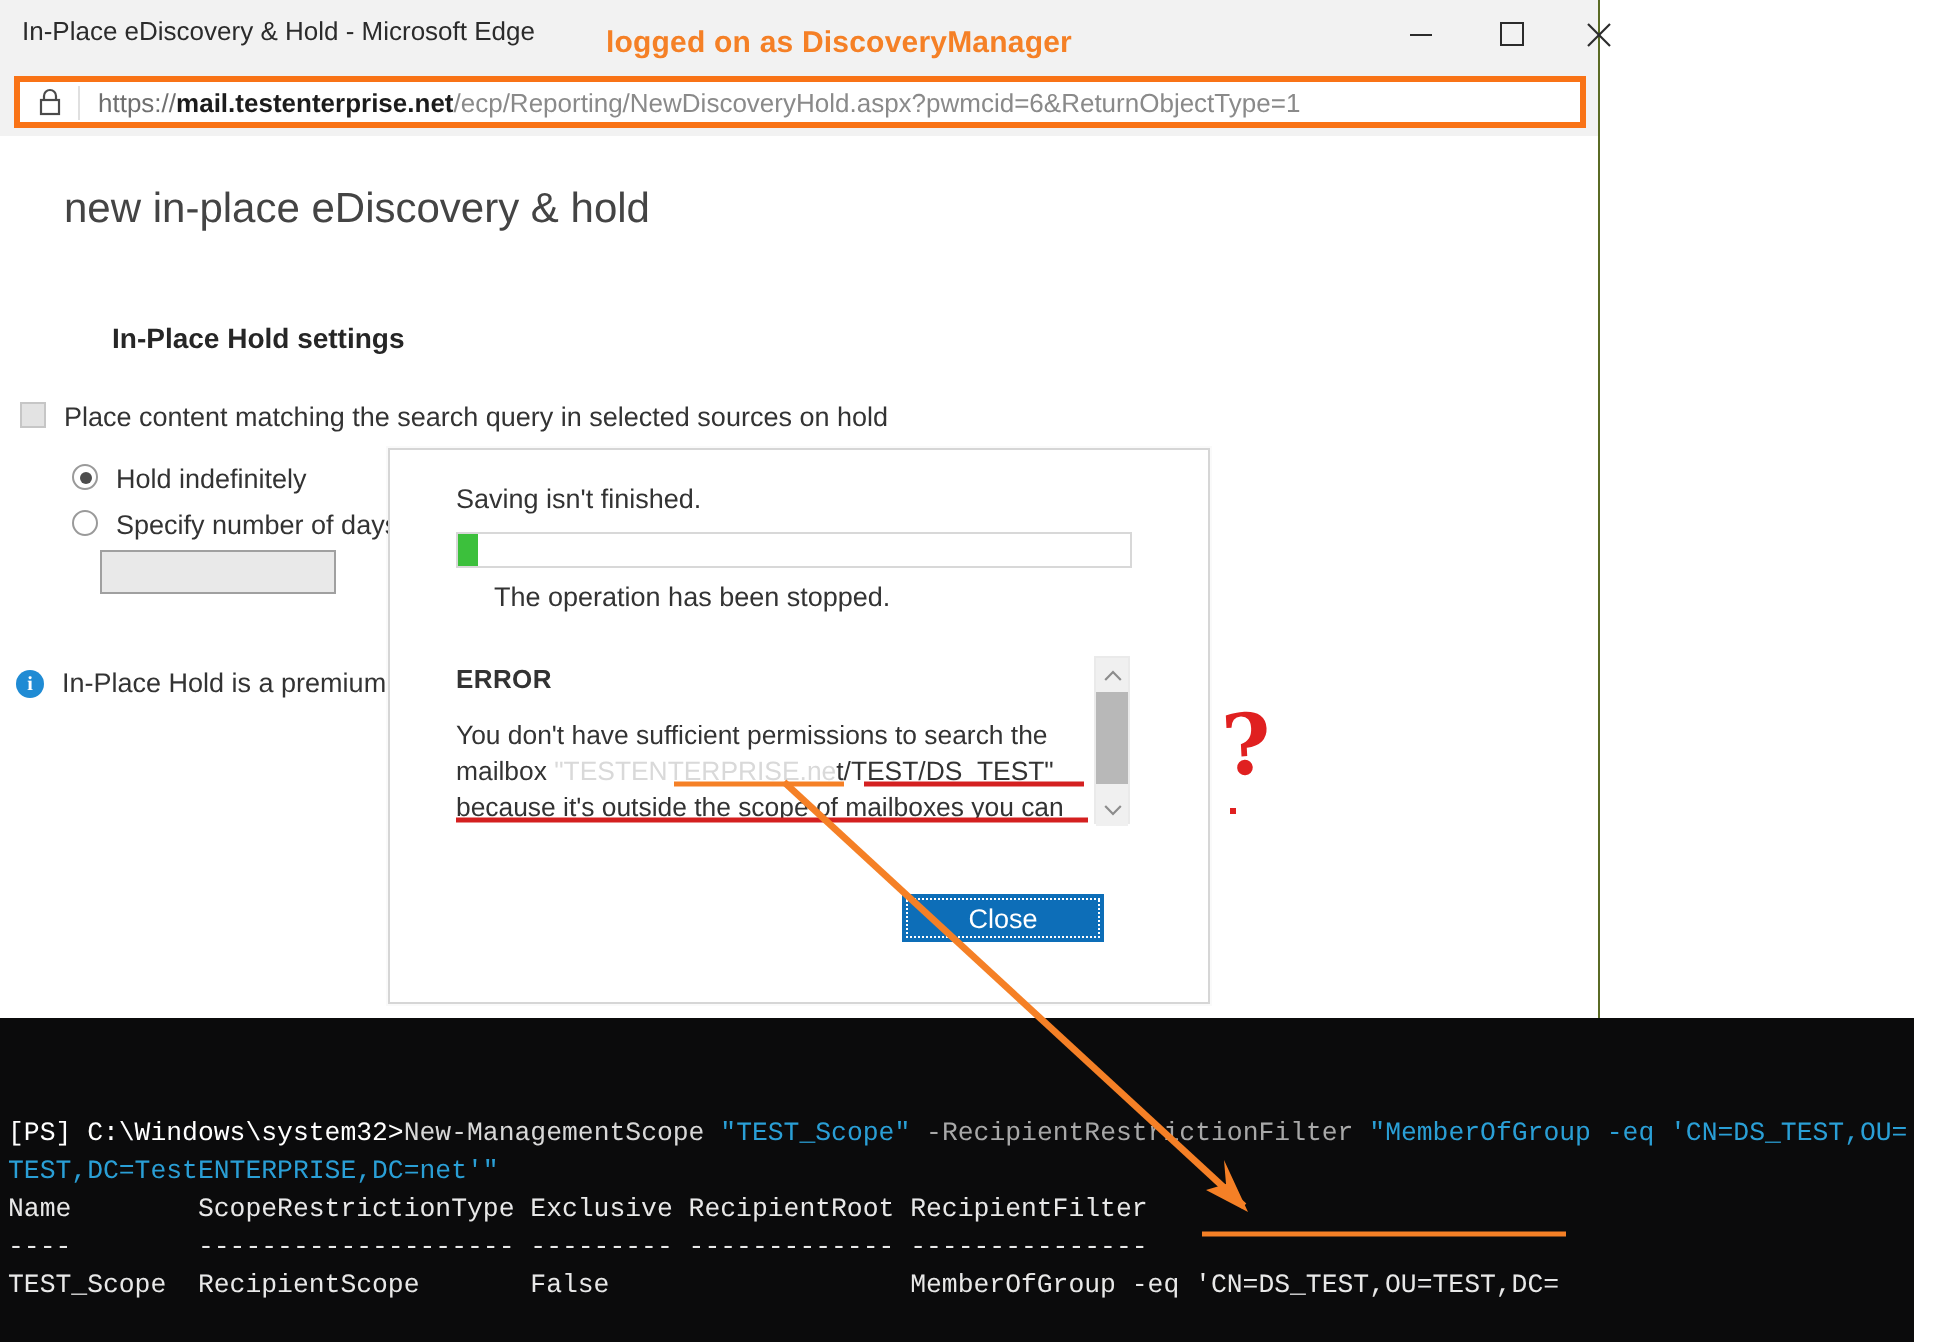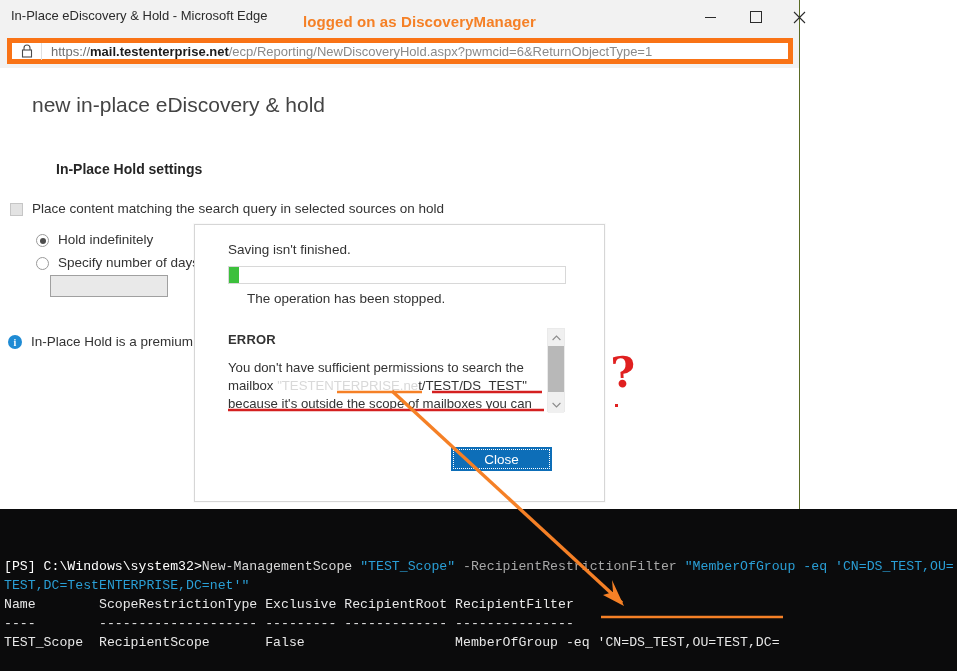--- a/index.html
+++ b/index.html
@@ -41,21 +41,21 @@
   #btn-close{left:779px;width:40px;}
   #btn-minimize .glyph{display:block;width:11px;height:1px;background:#2b2b2b;}
   #btn-maximize .glyph{display:block;width:10px;height:10px;border:1px solid #2b2b2b;}
 
   #address-bar-row{
     position:absolute;left:0;top:34px;width:799px;height:34px;
     background:#f2f2f2;box-sizing:border-box;
   }
   #address-bar{
     position:absolute;left:7px;top:4px;width:786px;height:26px;
-    background:#ffffff;border:5px solid #f97316;box-sizing:border-box;
+    background:#ffffff;border:3px solid #f97316;box-sizing:border-box;
     display:flex;align-items:center;
   }
   #lock-icon{
     width:30px;display:flex;align-items:center;justify-content:center;
     border-right:1px solid #e0e0e0;height:17px;box-sizing:border-box;
   }
   #url-text{
     padding-left:9px;font-size:13px;color:#8a8a8a;white-space:nowrap;overflow:hidden;
   }
   #url-text b{color:#1c1c1c;font-weight:bold;}
@@ -68,31 +68,31 @@
   }
   #page-title{
     position:absolute;left:20px;top:25px;
     font-size:21px;color:#444444;font-weight:normal;white-space:nowrap;margin-left:12px;
   }
   #section-heading{
     position:absolute;left:10px;top:93px;
     font-size:14px;font-weight:bold;color:#262626;white-space:nowrap;padding-left:46px;
   }
   #hold-checkbox-row{
-    position:absolute;left:10px;top:133px;display:flex;align-items:flex-end;
+    position:absolute;left:10px;top:133px;display:flex;align-items:flex-start;
   }
   .cb-box{
     width:13px;height:13px;background:#e3e3e3;border:1px solid #c6c6c6;
     box-sizing:border-box;display:inline-block;
   }
   #hold-checkbox-row .lbl{
     margin-left:9px;font-size:13.5px;color:#333333;white-space:nowrap;
   }
   .radio-row{
-    position:absolute;display:flex;align-items:flex-end;
+    position:absolute;display:flex;align-items:flex-start;
   }
   #radio-indefinite{left:36px;top:164px;}
   #radio-days{left:36px;top:187px;}
   .rb{
     width:13px;height:13px;border-radius:50%;border:1px solid #9a9a9a;
     background:#ffffff;box-sizing:border-box;position:relative;
   }
   .rb.checked::after{
     content:"";position:absolute;left:2.5px;top:2.5px;width:6px;height:6px;
     border-radius:50%;background:#4d4d4d;

